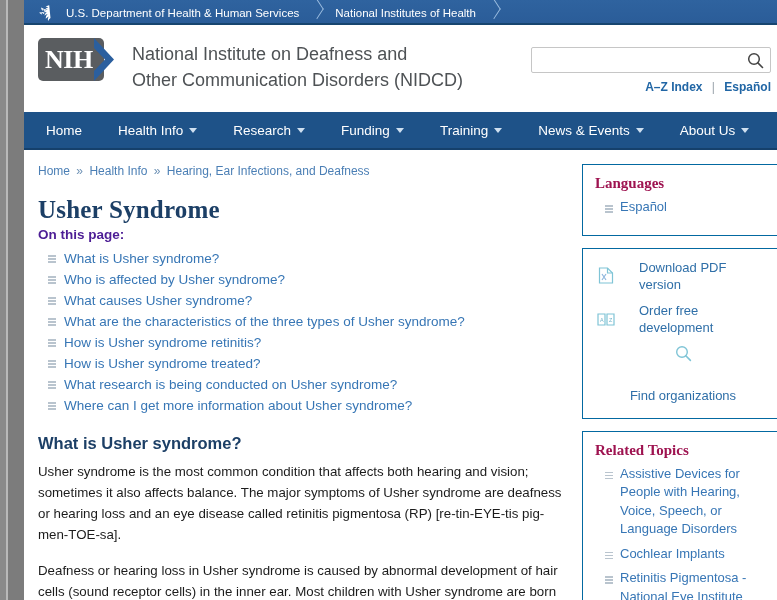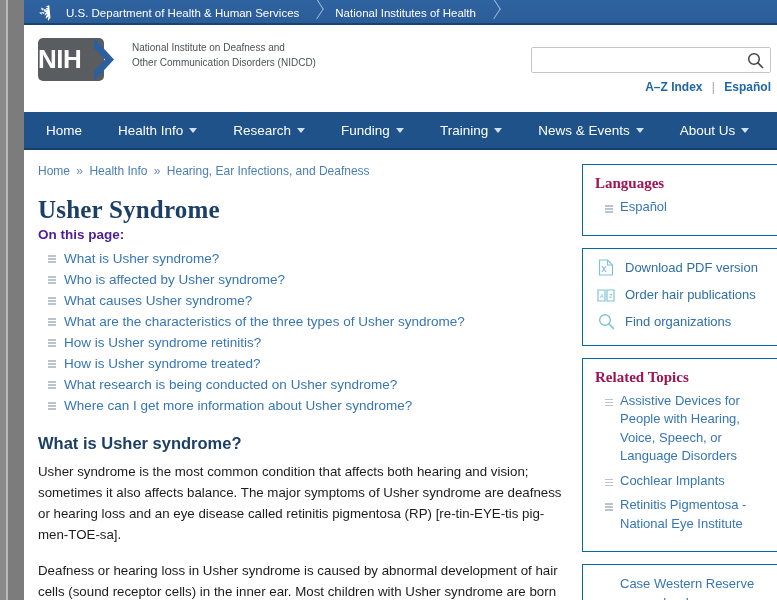--- a/index.html
+++ b/index.html
@@ -95,38 +95,39 @@
     left: 14px;
     top: 13px;
     display: flex;
     align-items: flex-start;
   }
   .nih-mark {
     width: 66px; height: 43px;
     background: #5a5d60;
     border-radius: 5px;
     color: #fff;
-    font-family: Liberation Sans, sans-serif;
+    font-family: Liberation Serif, serif;
     font-weight: bold;
     font-size: 26px;
     letter-spacing: -0.5px;
     display: flex;
     align-items: center;
+    padding-left: 7px;
     position: relative;
   }
   .nih-mark .nih-arrow {
     position: absolute;
     right: -14px;
     top: 0;
     width: 24px; height: 43px;
   }
   .brand-text {
     margin-left: 28px;
     color: #4e5255;
-    font-size: 10px;
+    font-size: 18px;
     line-height: 1.45;
     padding-top: 3px;
   }
 
   .header-right {
     position: absolute;
     right: 11px;
     top: 22px;
     width: 240px;
   }
@@ -284,28 +285,28 @@
     line-height: 18.5px;
     margin-bottom: 6px;
     color: #3776b5;
   }
   ul.side-list li a { color:#3776b5; text-decoration:none; }
 
   ul.action-list { list-style:none; }
   ul.action-list li {
     display: flex;
     align-items: center;
-    gap: 10px;
+    gap: 24px;
     font-size: 13px;
     line-height: 17px;
     margin-bottom: 9px;
     color: #2f6fa8;
     padding-left: 2px;
   }
-  ul.action-list li:last-child { margin-bottom: 2px; }
+  ul.action-list li:last-child { margin-bottom: 2px; flex-direction: column; }
   ul.action-list li a { color:#2f6fa8; text-decoration:none; }
   .act-ico { width:18px; height:18px; flex:none; display:flex; align-items:center; justify-content:center; }
 </style>
 </head>
 <body>
 
 <div id="page">
 
   <div class="gutter-left"></div>
   <div class="gutter-right"></div>
@@ -513,21 +514,21 @@
               <a href="#">Download PDF version</a>
             </li>
             <li>
               <span class="act-ico">
                 <svg width="18" height="14" viewBox="0 0 18 14">
                   <path d="M1 2h7v11H1zM10 2h7v11h-7z" fill="#fff" stroke="#7fc4d6" stroke-width="1.2"></path>
                   <text x="3.1" y="9.6" font-size="5.4" fill="#6fb3c9" font-family="Liberation Sans, sans-serif">A</text>
                   <text x="12.1" y="9.6" font-size="5.4" fill="#6fb3c9" font-family="Liberation Sans, sans-serif">Z</text>
                 </svg>
               </span>
-              <a href="#">Order hair publications</a>
+              <a href="#">Order free development</a>
             </li>
             <li>
               <span class="act-ico">
                 <svg width="17" height="17" viewBox="0 0 17 17">
                   <circle cx="7" cy="7" r="5.3" fill="none" stroke="#7fc4d6" stroke-width="1.4"></circle>
                   <line x1="10.8" y1="10.8" x2="15.4" y2="15.4" stroke="#7fc4d6" stroke-width="1.6" stroke-linecap="round"></line>
                 </svg>
               </span>
               <a href="#">Find organizations</a>
             </li>

